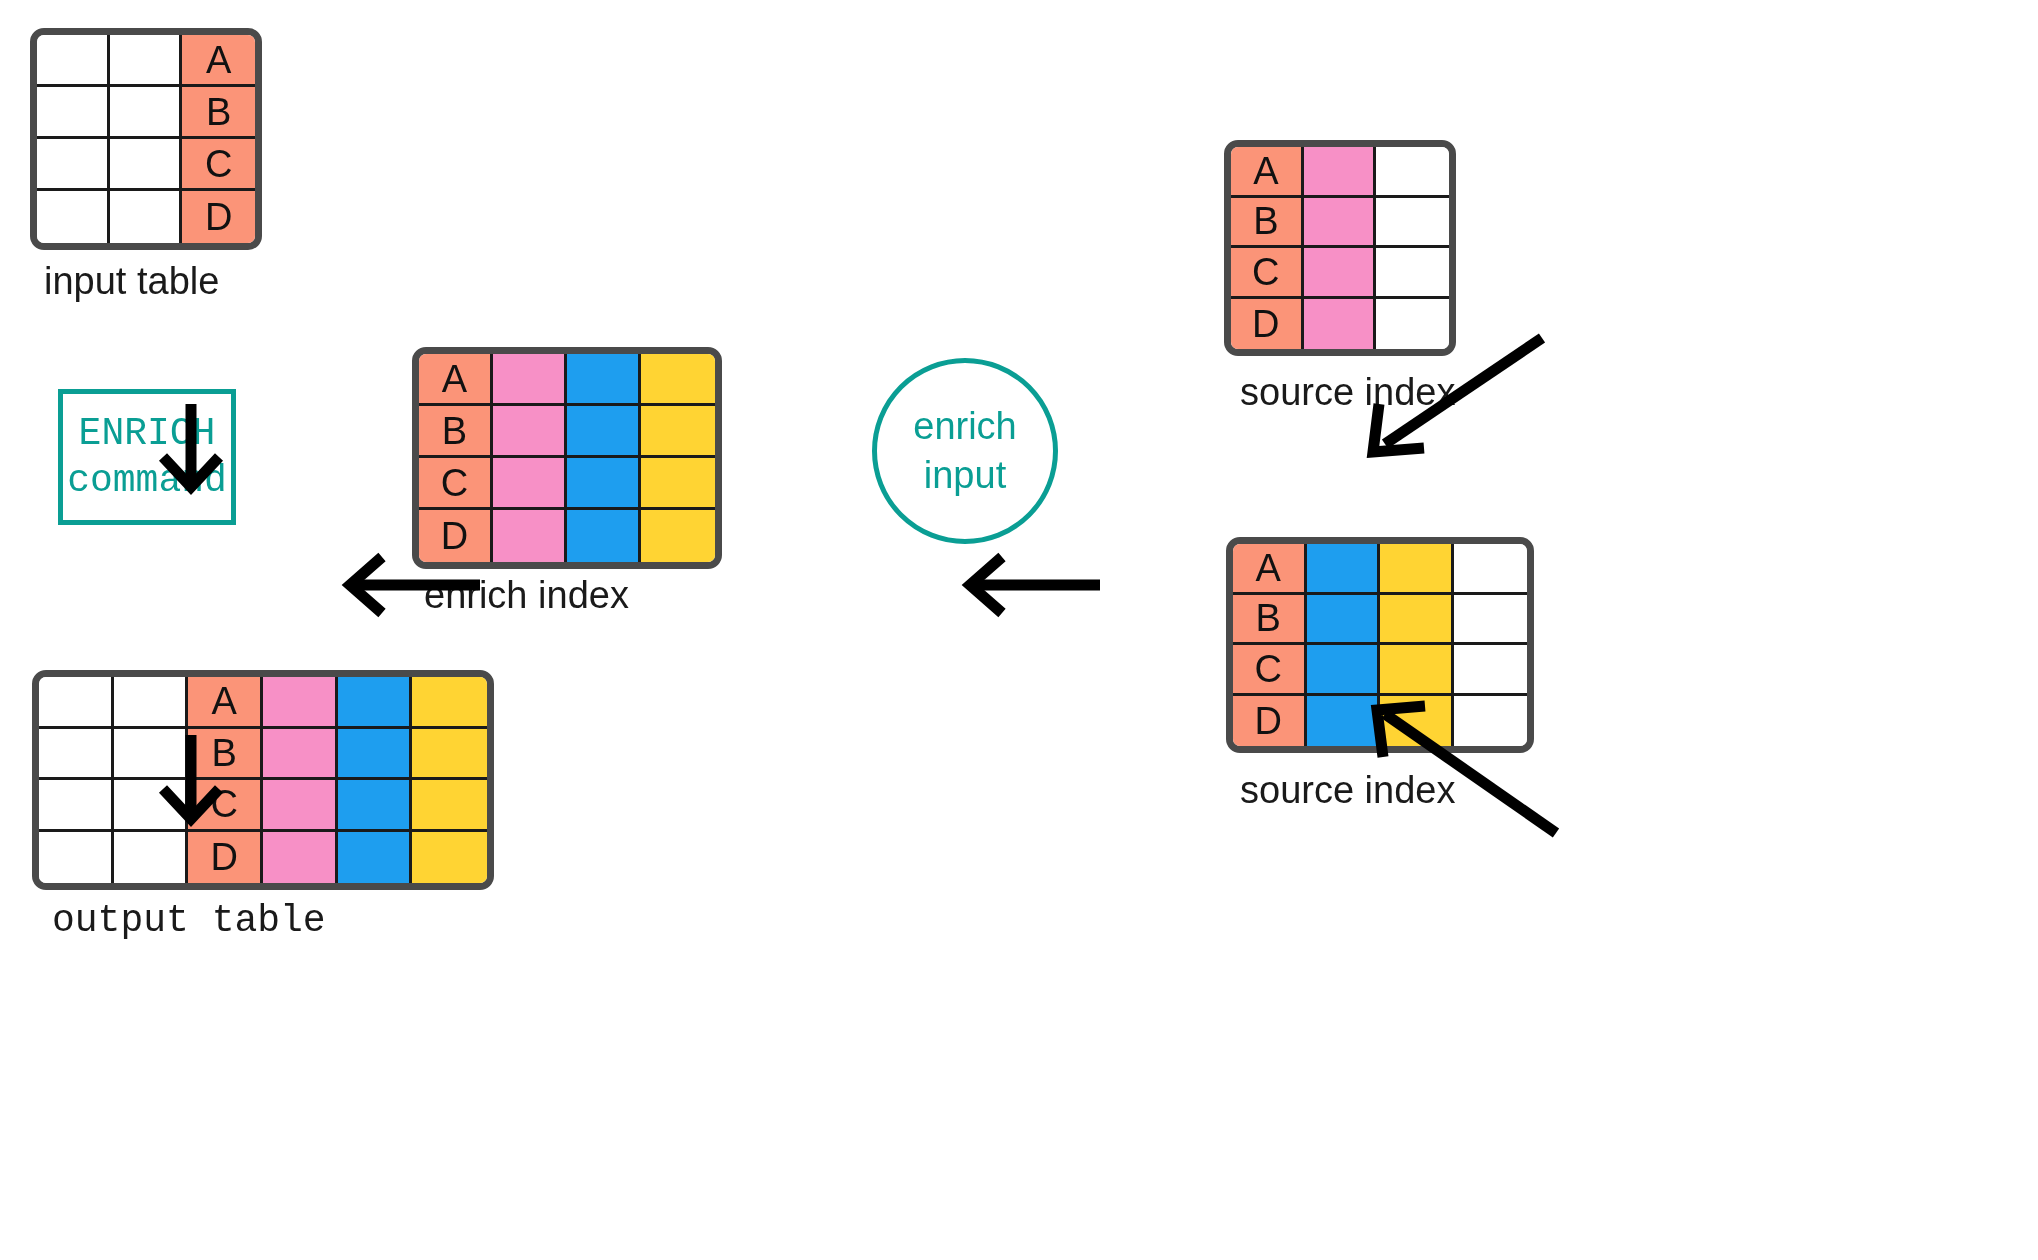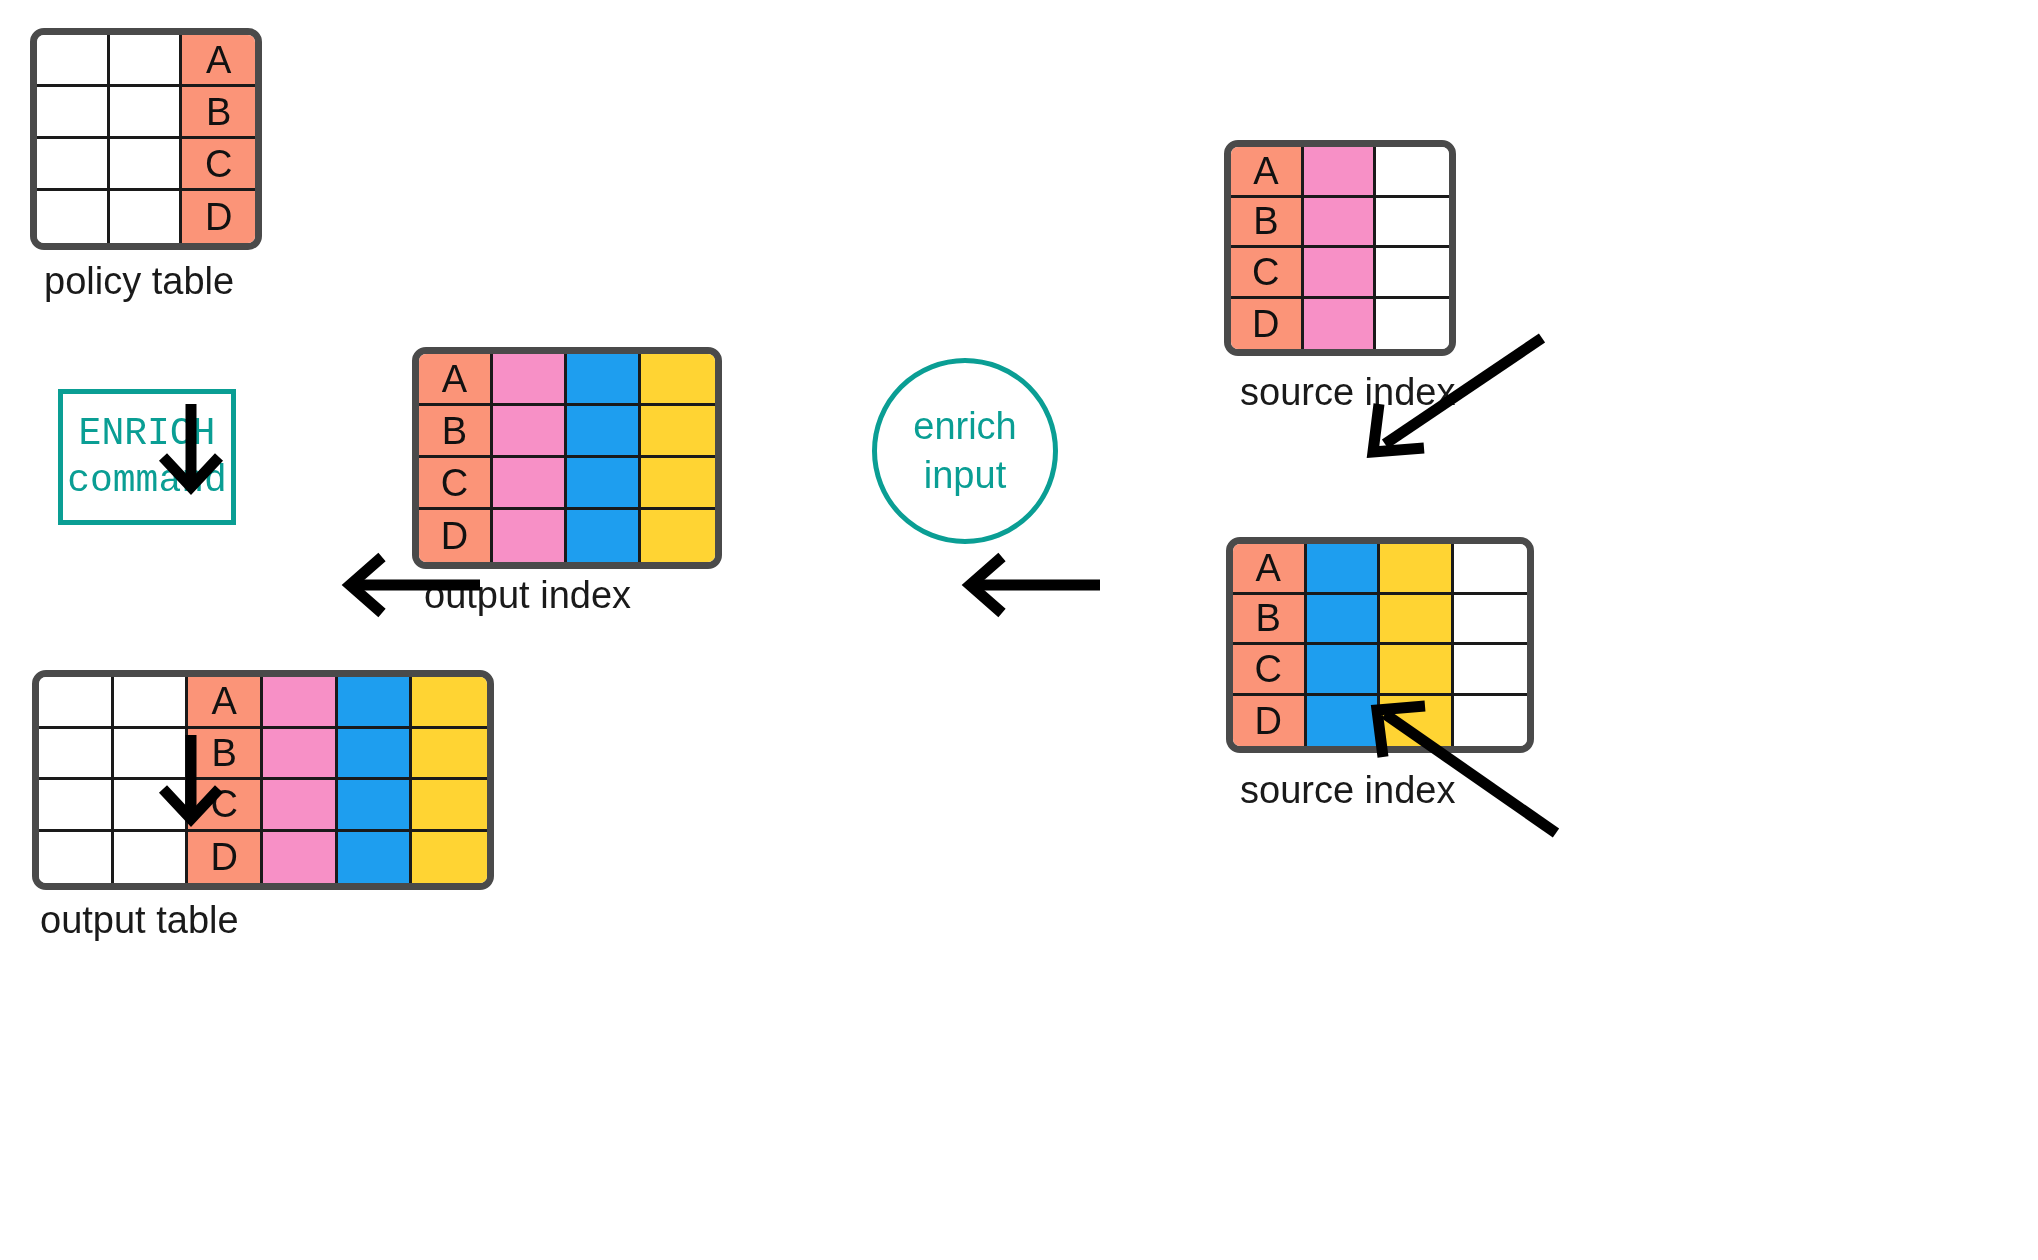--- a/index.html
+++ b/index.html
@@ -108,21 +108,21 @@
       <div class="grid-cell" style="background: rgb(255, 255, 255);"></div>
       <div class="grid-cell" style="background: rgb(255, 255, 255);"></div>
       <div class="grid-cell last-col" style="background: rgb(251, 148, 120);">B</div>
       <div class="grid-cell" style="background: rgb(255, 255, 255);"></div>
       <div class="grid-cell" style="background: rgb(255, 255, 255);"></div>
       <div class="grid-cell last-col" style="background: rgb(251, 148, 120);">C</div>
       <div class="grid-cell last-row" style="background: rgb(255, 255, 255);"></div>
       <div class="grid-cell last-row" style="background: rgb(255, 255, 255);"></div>
       <div class="grid-cell last-col last-row" style="background: rgb(251, 148, 120);">D</div>
     </div>
-  <div class="caption" style="left:44px; top:260px;">policy table</div>
+  <div class="caption" style="left:44px; top:260px;">input table</div>
 
   <div class="command-box" id="cmd-box" style="left:58px; top:389px; width:178px; height:136px;">
     <div>ENRICH</div>
     <div>command</div>
   </div>
 
   <div class="grid-table" id="tbl-enrich" style="left: 412px; top: 347px; width: 310px; height: 222px; grid-template-columns: repeat(4, 1fr); grid-template-rows: repeat(4, 1fr);">
       <div class="grid-cell" style="background: rgb(251, 148, 120);">A</div>
       <div class="grid-cell" style="background: rgb(247, 144, 198);"></div>
       <div class="grid-cell" style="background: rgb(30, 158, 239);"></div>
@@ -133,21 +133,21 @@
       <div class="grid-cell last-col" style="background: rgb(255, 212, 51);"></div>
       <div class="grid-cell" style="background: rgb(251, 148, 120);">C</div>
       <div class="grid-cell" style="background: rgb(247, 144, 198);"></div>
       <div class="grid-cell" style="background: rgb(30, 158, 239);"></div>
       <div class="grid-cell last-col" style="background: rgb(255, 212, 51);"></div>
       <div class="grid-cell last-row" style="background: rgb(251, 148, 120);">D</div>
       <div class="grid-cell last-row" style="background: rgb(247, 144, 198);"></div>
       <div class="grid-cell last-row" style="background: rgb(30, 158, 239);"></div>
       <div class="grid-cell last-col last-row" style="background: rgb(255, 212, 51);"></div>
     </div>
-  <div class="caption" style="left:424px; top:574px;">output index</div>
+  <div class="caption" style="left:424px; top:574px;">enrich index</div>
 
   <div class="policy-circle" id="policy" style="left:872px; top:358px; width:186px; height:186px;">
     <div>enrich</div>
     <div>input</div>
   </div>
 
   <div class="grid-table" id="tbl-src-top" style="left: 1224px; top: 140px; width: 232px; height: 216px; grid-template-columns: repeat(3, 1fr); grid-template-rows: repeat(4, 1fr);">
       <div class="grid-cell" style="background: rgb(251, 148, 120);">A</div>
       <div class="grid-cell" style="background: rgb(247, 144, 198);"></div>
       <div class="grid-cell last-col" style="background: rgb(255, 255, 255);"></div>
@@ -202,21 +202,21 @@
       <div class="grid-cell" style="background: rgb(247, 144, 198);"></div>
       <div class="grid-cell" style="background: rgb(30, 158, 239);"></div>
       <div class="grid-cell last-col" style="background: rgb(255, 212, 51);"></div>
       <div class="grid-cell last-row" style="background: rgb(255, 255, 255);"></div>
       <div class="grid-cell last-row" style="background: rgb(255, 255, 255);"></div>
       <div class="grid-cell last-row" style="background: rgb(251, 148, 120);">D</div>
       <div class="grid-cell last-row" style="background: rgb(247, 144, 198);"></div>
       <div class="grid-cell last-row" style="background: rgb(30, 158, 239);"></div>
       <div class="grid-cell last-col last-row" style="background: rgb(255, 212, 51);"></div>
     </div>
-  <div class="caption" style="left:40px; top:899px;">output table</div>
+  <div class="caption" style="left:52px; top:899px;font-family:Liberation Mono, monospace;">output table</div>
 
   <svg id="arrows" viewBox="0 0 2038 1260">
 
     <g>
       <line x1="191" y1="404" x2="191" y2="480" stroke="#000" stroke-width="11"></line>
       <polyline points="163,457 191,487 219,457" fill="none" stroke="#000" stroke-width="11" stroke-linecap="butt" stroke-linejoin="miter"></polyline>
     </g>
 
     <g>
       <line x1="191" y1="735" x2="191" y2="812" stroke="#000" stroke-width="11"></line>

